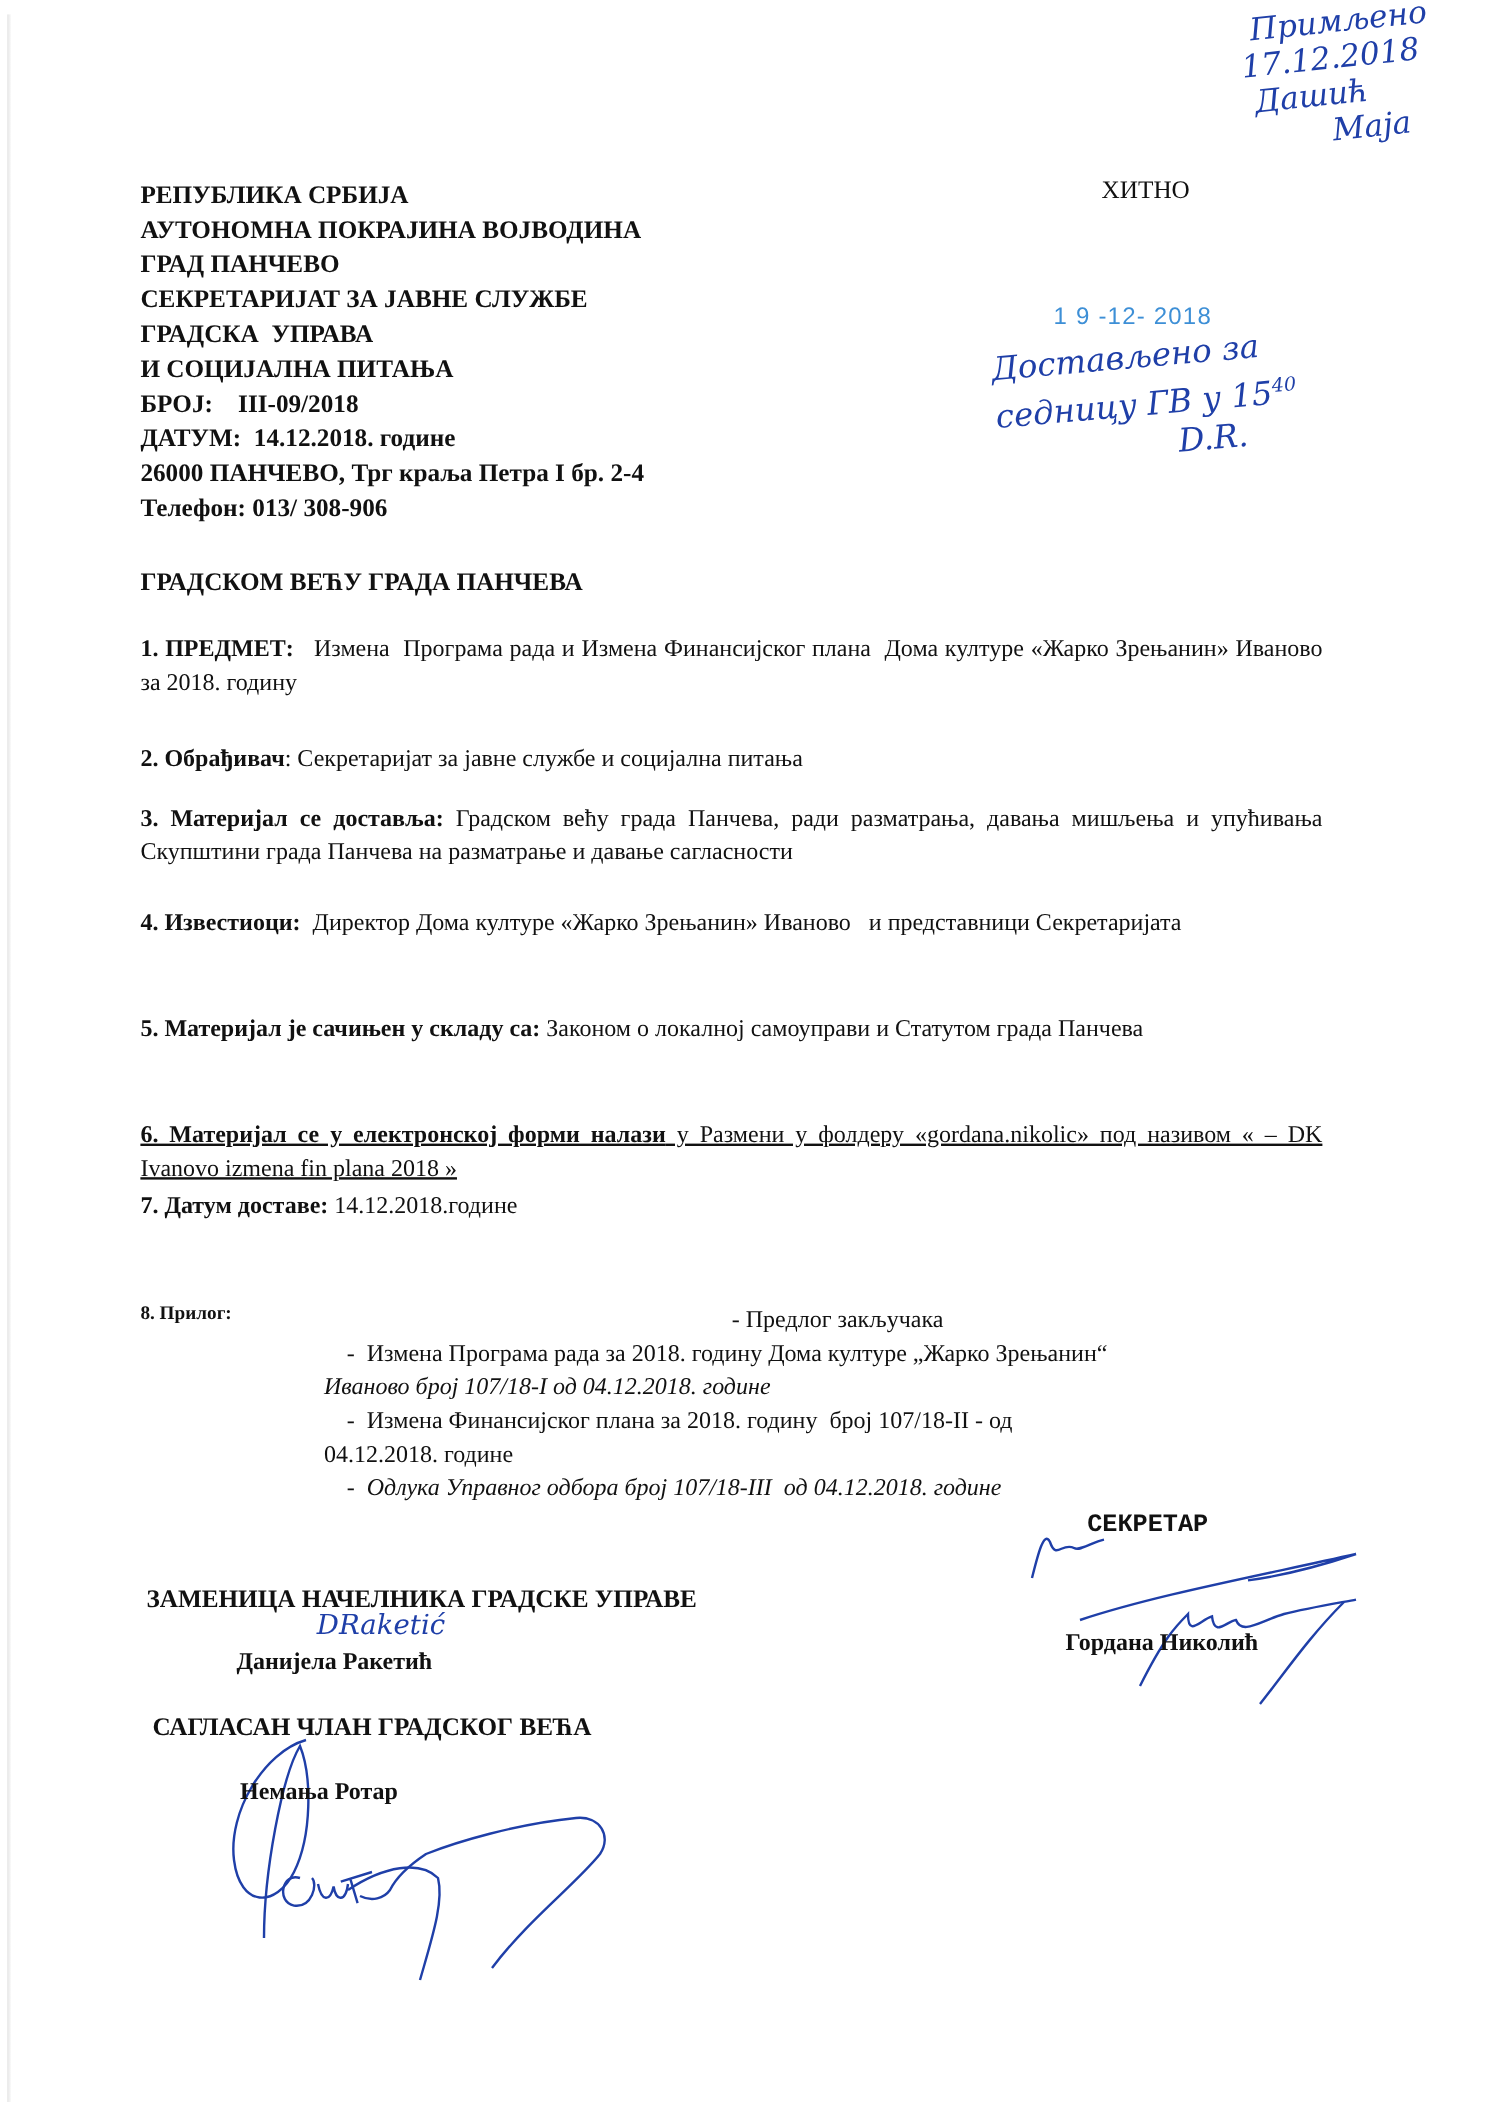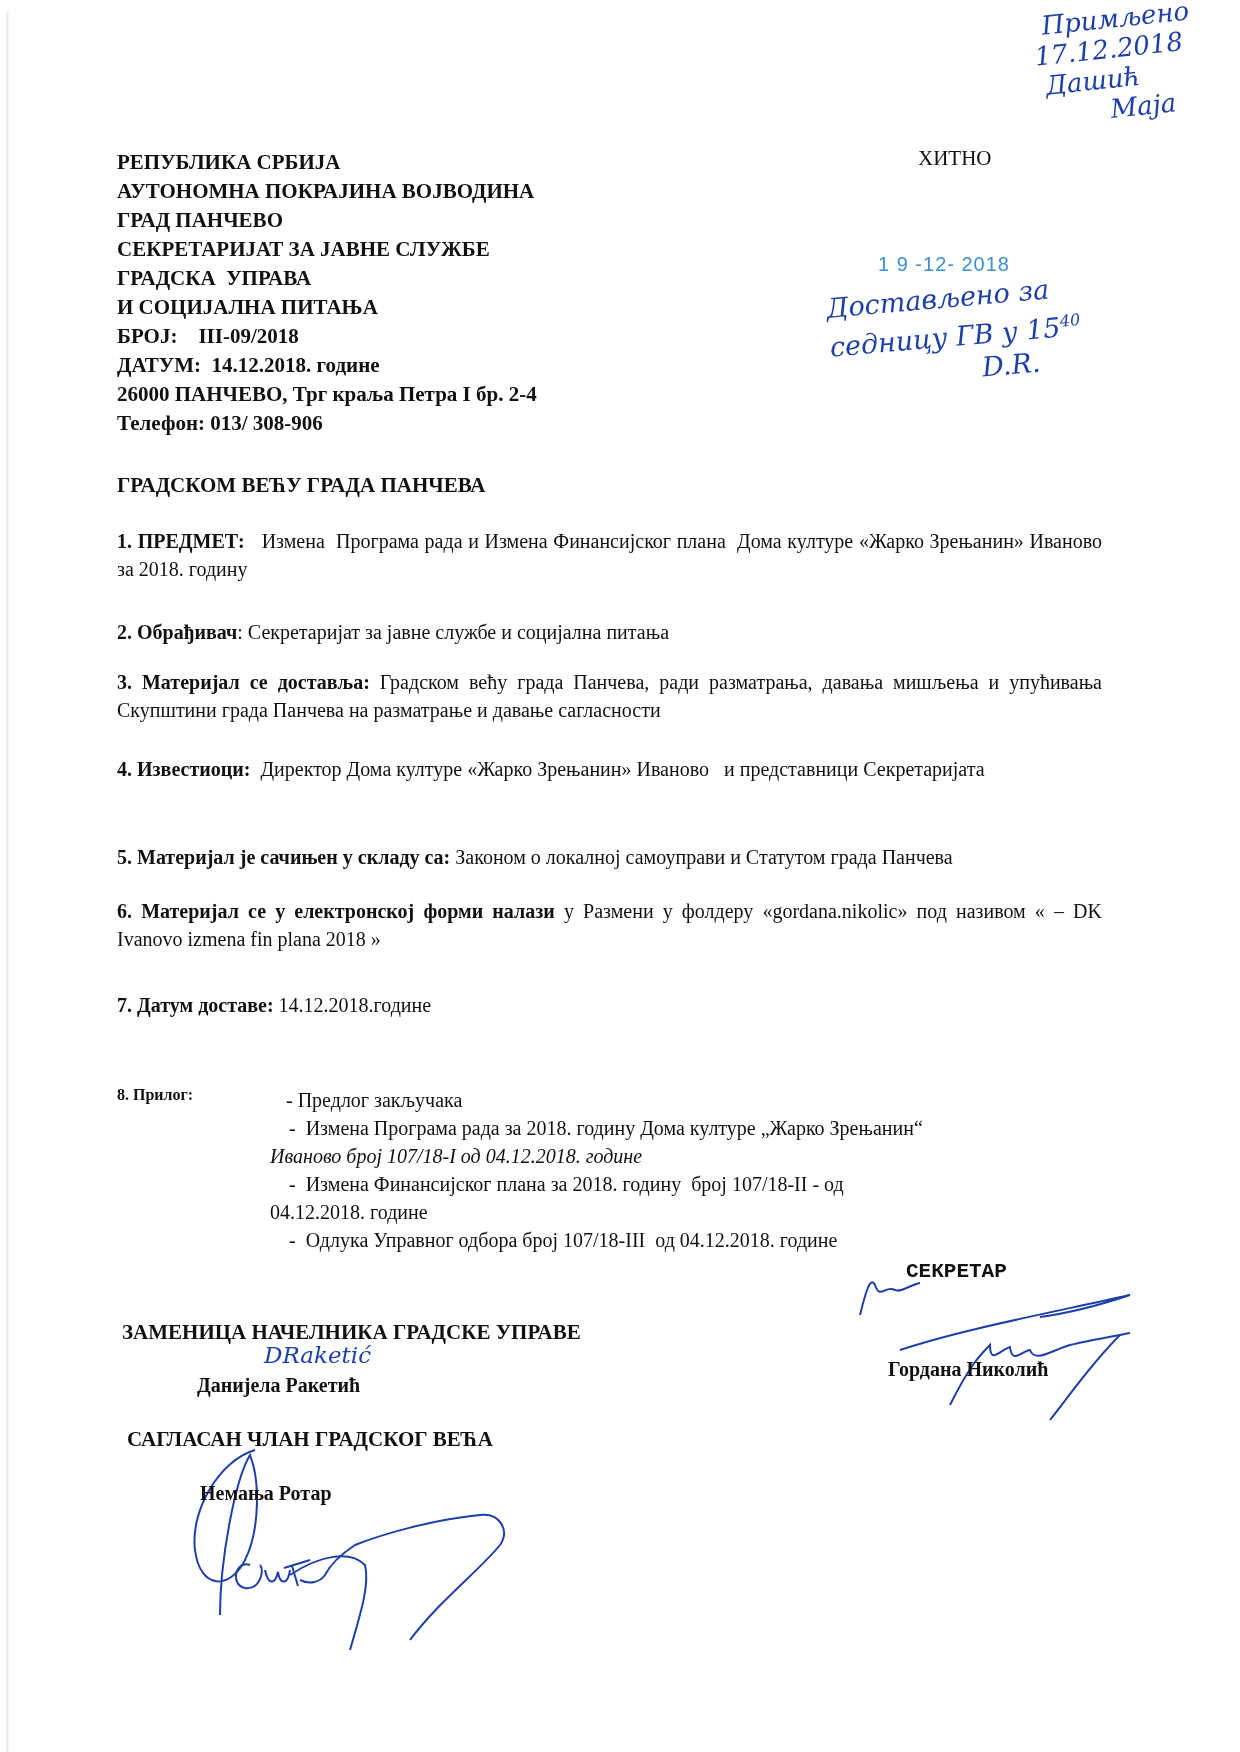--- a/index.html
+++ b/index.html
@@ -76,35 +76,35 @@
 </div>
 <div class="abs item" style="top:668px;">
   <span class="lbl">3. Материјал се доставља:</span><span> Градском већу града Панчева, ради разматрања, давања мишљења и упућивања Скупштини града Панчева на разматрање и давање сагласности</span>
 </div>
 <div class="abs item" style="top:755px;">
   <span class="lbl">4. Известиоци:</span><span style="white-space:pre-wrap;">  Директор Дома културе «Жарко Зрењанин» Иваново   и представници Секретаријата</span>
 </div>
 <div class="abs item" style="top:843px;">
   <span class="lbl">5. Материјал је  сачињен у складу са:</span><span> Законом о локалној самоуправи и Статутом града Панчева</span>
 </div>
-<div class="abs item" style="top:897px;">
+<div class="abs item" style="top:932px;text-decoration:underline;">
   <span class="lbl">6. Материјал се у електронској форми налази</span><span> у Размени у фолдеру «gordana.nikolic» под називом « – DK Ivanovo  izmena fin plana 2018 »</span>
 </div>
 <div class="abs item" style="top:991px;">
   <span class="lbl">7. Датум доставе:</span><span> 14.12.2018.године</span>
 </div>
 
 <div class="abs attach-label">8. Прилог:</div>
 <div class="abs attach">
-  <div style="margin-left:16px;">- Предлог закључака</div>
+  <div style="margin-left:16px;text-align:center;">- Предлог закључака</div>
   <div style="margin-left:14px;"> -  Измена Програма рада за 2018. годину Дома културе „Жарко Зрењанин“</div>
   <div style="margin-left:0px;font-style:italic;">Иваново број 107/18-I од 04.12.2018. године</div>
   <div style="margin-left:14px;"> -  Измена Финансијског плана за 2018. годину  број 107/18-II - од</div>
   <div style="margin-left:0px;">04.12.2018. године</div>
-  <div style="margin-left:14px;"> -  Одлука Управног одбора број 107/18-III  од 04.12.2018. године</div>
+  <div style="margin-left:14px;font-style:italic;"> -  Одлука Управног одбора број 107/18-III  од 04.12.2018. године</div>
 </div>
 
 <div class="abs sig-title" style="left:122px; top:1320px;">ЗАМЕНИЦА НАЧЕЛНИКА ГРАДСКЕ УПРАВЕ</div>
 <div class="abs hand" style="left:264px; top:1342px; font-size:23px;">DRaketić</div>
 <div class="abs sig-name" style="left:197px; top:1374px;">Данијела Ракетић</div>
 
 <svg class="scribble" width="300" height="170" style="left:840px; top:1255px;">
   <path d="M20 60 C 25 40, 30 20, 35 30 C 40 45, 45 30, 55 35 C 60 38, 70 30, 80 28" fill="none" stroke="#1f3fa8" stroke-width="2"></path>
   <path d="M60 95 C 120 75, 200 60, 290 40 C 260 50, 230 58, 200 62" fill="none" stroke="#1f3fa8" stroke-width="2"></path>
   <path d="M110 150 C 130 110, 140 100, 150 90 C 150 110, 160 95, 170 92 C 172 110, 182 96, 190 95 C 195 108, 210 96, 230 90 C 250 85, 280 80, 290 78" fill="none" stroke="#1f3fa8" stroke-width="2"></path>

